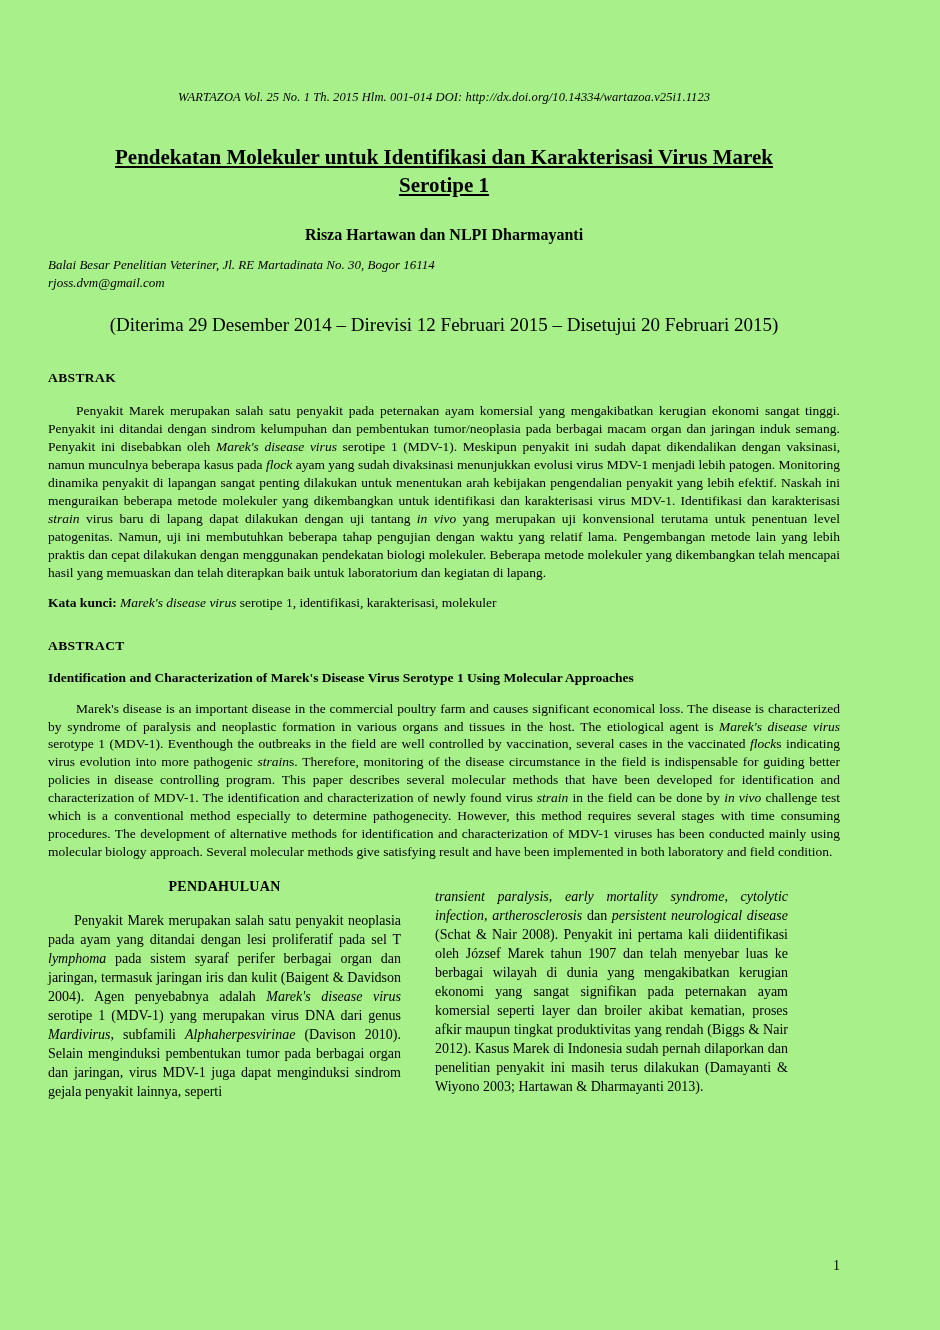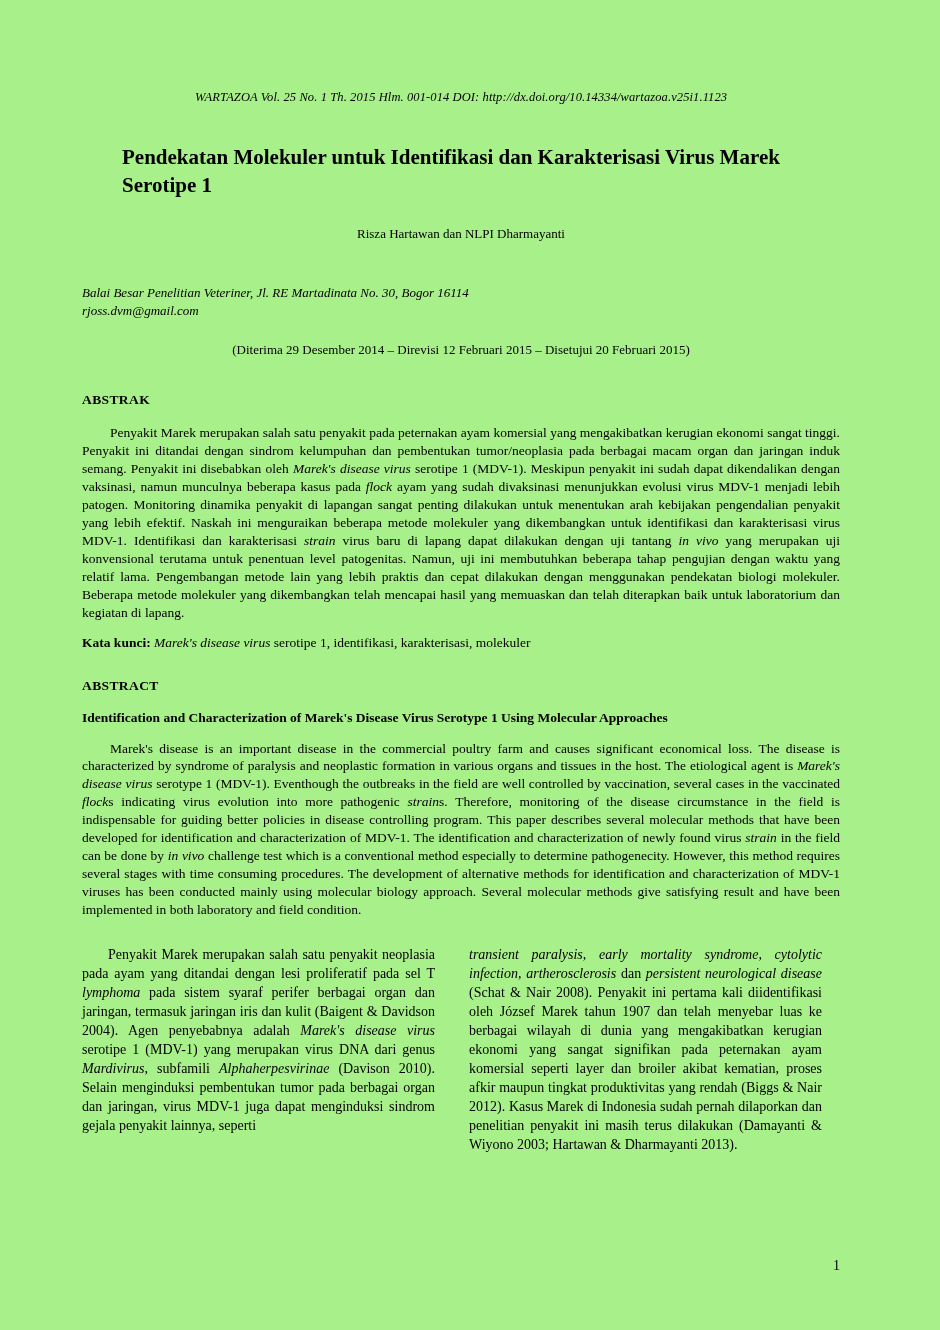--- a/index.html
+++ b/index.html
@@ -12,49 +12,52 @@
     background: #a8f08a;
     font-family: "Liberation Serif", serif;
     color: #000;
     overflow: hidden;
   }
   .page {
     position: relative;
     width: 940px;
     height: 1330px;
     box-sizing: border-box;
-    padding: 90px 100px 40px 82px;
+    padding: 90px 100px 40px 48px;
   }
   .journal-header {
     text-align: center;
     font-style: italic;
     font-size: 12.5px;
     letter-spacing: 0.1px;
     margin-bottom: 38px;
   }
   .title {
+    text-align: center;
     font-weight: bold;
     font-size: 21px;
     line-height: 1.35;
     margin: 0 40px 26px 40px;
+    text-decoration: underline;
   }
   .authors {
     text-align: center;
-    font-size: 13px;
-    margin-bottom: 42px;
+    font-size: 16px;
+    margin-bottom: 12px;
+    font-weight: bold;
   }
   .affiliation {
     font-style: italic;
     font-size: 13px;
     line-height: 1.4;
     margin-bottom: 22px;
   }
   .dates {
     text-align: center;
-    font-size: 13px;
+    font-size: 19px;
     margin-bottom: 34px;
   }
   .section-head {
     text-align: left;
     font-weight: bold;
     font-size: 13.5px;
     letter-spacing: 0.4px;
     margin-bottom: 16px;
   }
   .abstract-sub {
@@ -135,20 +138,21 @@
     <b>Kata kunci:</b>
     <span><i>Marek's disease virus</i> serotipe 1, identifikasi, karakterisasi, molekuler</span>
   </div>
 
   <div class="section-head">ABSTRACT</div>
   <div class="abstract-sub">Identification and Characterization of Marek's Disease Virus Serotype 1 Using Molecular Approaches</div>
   <p class="just">Marek's disease is an important disease in the commercial poultry farm and causes significant economical loss. The disease is characterized by syndrome of paralysis and neoplastic formation in various organs and tissues in the host. The etiological agent is <i>Marek's disease virus</i> serotype 1 (MDV-1). Eventhough the outbreaks in the field are well controlled by vaccination, several cases in the vaccinated <i>flock</i>s indicating virus evolution into more pathogenic <i>strain</i>s. Therefore, monitoring of the disease circumstance in the field is indispensable for guiding better policies in disease controlling program. This paper describes several molecular methods that have been developed for identification and characterization of MDV-1. The identification and characterization of newly found virus <i>strain</i> in the field can be done by <i>in vivo</i> challenge test which is a conventional method especially to determine pathogenecity. However, this method requires several stages with time consuming procedures. The development of alternative methods for identification and characterization of MDV-1 viruses has been conducted mainly using molecular biology approach. Several molecular methods give satisfying result and have been implemented in both laboratory and field condition.</p>
 
   <div class="two-col">
     <div class="col">
+      <h2>PENDAHULUAN</h2>
       <p>Penyakit Marek merupakan salah satu penyakit neoplasia pada ayam yang ditandai dengan lesi proliferatif pada sel T <i>lymphoma</i> pada sistem syaraf perifer berbagai organ dan jaringan, termasuk jaringan iris dan kulit (Baigent &amp; Davidson 2004). Agen penyebabnya adalah <i>Marek's disease virus</i> serotipe 1 (MDV-1) yang merupakan virus DNA dari genus <i>Mardivirus</i>, subfamili <i>Alphaherpesvirinae</i> (Davison 2010). Selain menginduksi pembentukan tumor pada berbagai organ dan jaringan, virus MDV-1 juga dapat menginduksi sindrom gejala penyakit lainnya, seperti</p>
     </div>
     <div class="col">
       <p class="noindent"><i>transient paralysis, early mortality syndrome, cytolytic infection, artherosclerosis</i> dan <i>persistent neurological disease</i> (Schat &amp; Nair 2008). Penyakit ini pertama kali diidentifikasi oleh József Marek tahun 1907 dan telah menyebar luas ke berbagai wilayah di dunia yang mengakibatkan kerugian ekonomi yang sangat signifikan pada peternakan ayam komersial seperti layer dan broiler akibat kematian, proses afkir maupun tingkat produktivitas yang rendah (Biggs &amp; Nair 2012). Kasus Marek di Indonesia sudah pernah dilaporkan dan penelitian penyakit ini masih terus dilakukan (Damayanti &amp; Wiyono 2003; Hartawan &amp; Dharmayanti 2013).</p>
     </div>
   </div>
 
   <div class="page-number">1</div>
 </div>
 

